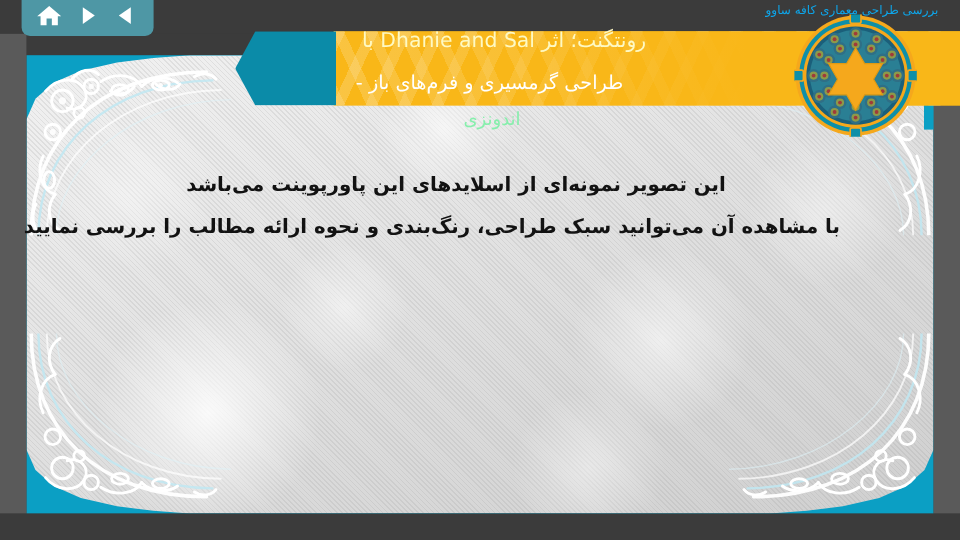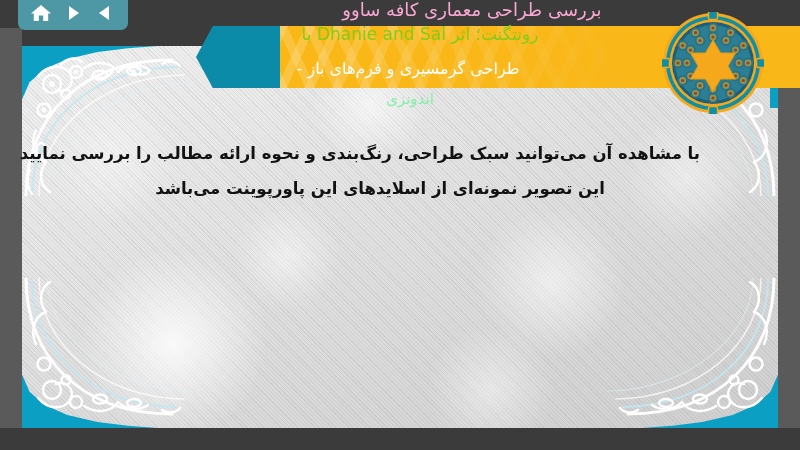--- a/index.html
+++ b/index.html
@@ -69,28 +69,28 @@
     position:absolute; left:196px; top:26px;
     width:84px; height:62px;
     background:#0b8ba8;
     clip-path:polygon(100% 0, 100% 100%, 20% 100%, 0 50%, 20% 0);
     z-index:7;
   }
 
   
   .hdr-line1 {
     position:absolute; right:18px; top:-1px;
-    width:620px; text-align:center;
-    color:#f9a8d4; font-size:18px; line-height:22px;
+    width:620px; 
+    color:#0ea5e9; font-size:10px; line-height:22px;
     direction:rtl; z-index:9; white-space:nowrap;
   }
   .hdr-line2 {
     position:absolute; right:100px; top:22px;
     width:560px; text-align:center;
-    color:#84cc16; font-size:17px; line-height:24px;
+    color:#fef9c3; font-size:17px; line-height:24px;
     direction:rtl; z-index:9; white-space:nowrap;
   }
   .hdr-line3 {
     position:absolute; right:112px; top:57px;
     width:560px; text-align:center;
     color:#ffffff; font-size:16px; line-height:24px;
     direction:rtl; z-index:9; white-space:nowrap;
   }
   .hdr-line4 {
     position:absolute; right:225px; top:88px;
@@ -309,22 +309,22 @@
         <path d="M14 84 C8 96 12 112 24 116"></path>
         <path d="M24 116 C16 126 18 140 28 146"></path>
         <ellipse cx="78" cy="29" rx="7" ry="4.5"></ellipse>
         <ellipse cx="112" cy="25" rx="7" ry="4"></ellipse>
         <path d="M140 18 C146 14 154 15 158 20"></path>
       </g>
     </svg>
   </div>
 
   <div class="body-copy">
+    <p>این تصویر نمونه‌ای از اسلایدهای این پاورپوینت می‌باشد</p>
     <p>با مشاهده آن می‌توانید سبک طراحی، رنگ‌بندی و نحوه ارائه مطالب را بررسی نمایید</p>
-    <p>این تصویر نمونه‌ای از اسلایدهای این پاورپوینت می‌باشد</p>
   </div>
 
   <svg class="medallion" viewBox="0 0 102 102">
     <defs>
       <g id="petal">
         <circle cx="0" cy="0" r="5.4" fill="#2f6f86"></circle>
         <circle cx="0" cy="0" r="3.4" fill="#8c9a4a"></circle>
         <circle cx="0" cy="0" r="1.6" fill="#a03a3a"></circle>
       </g>
     </defs>

